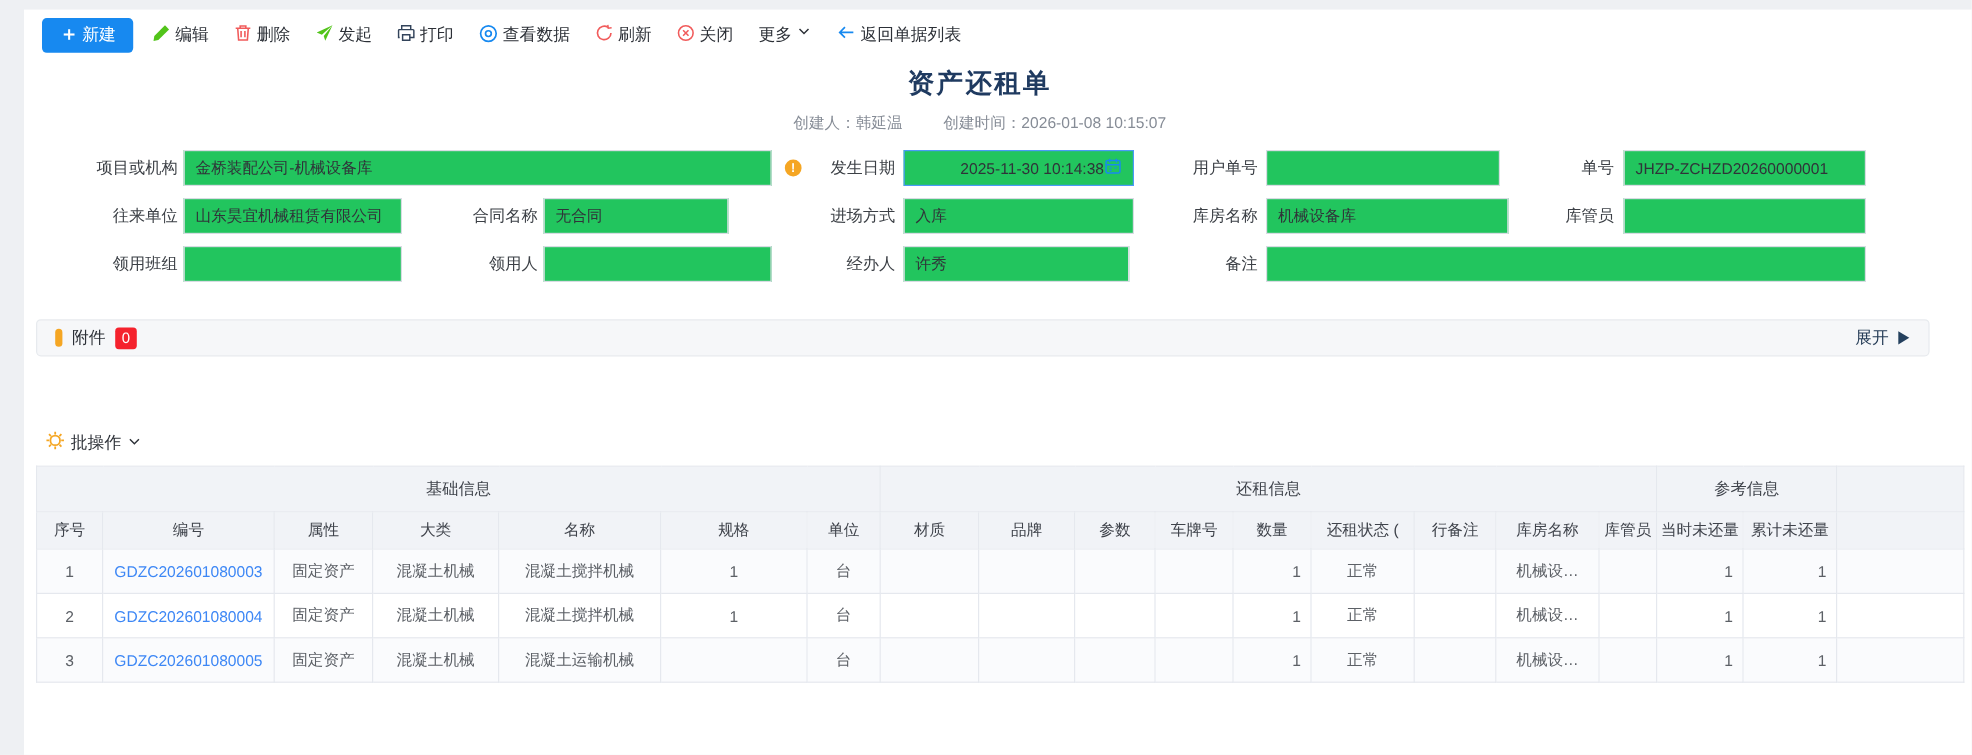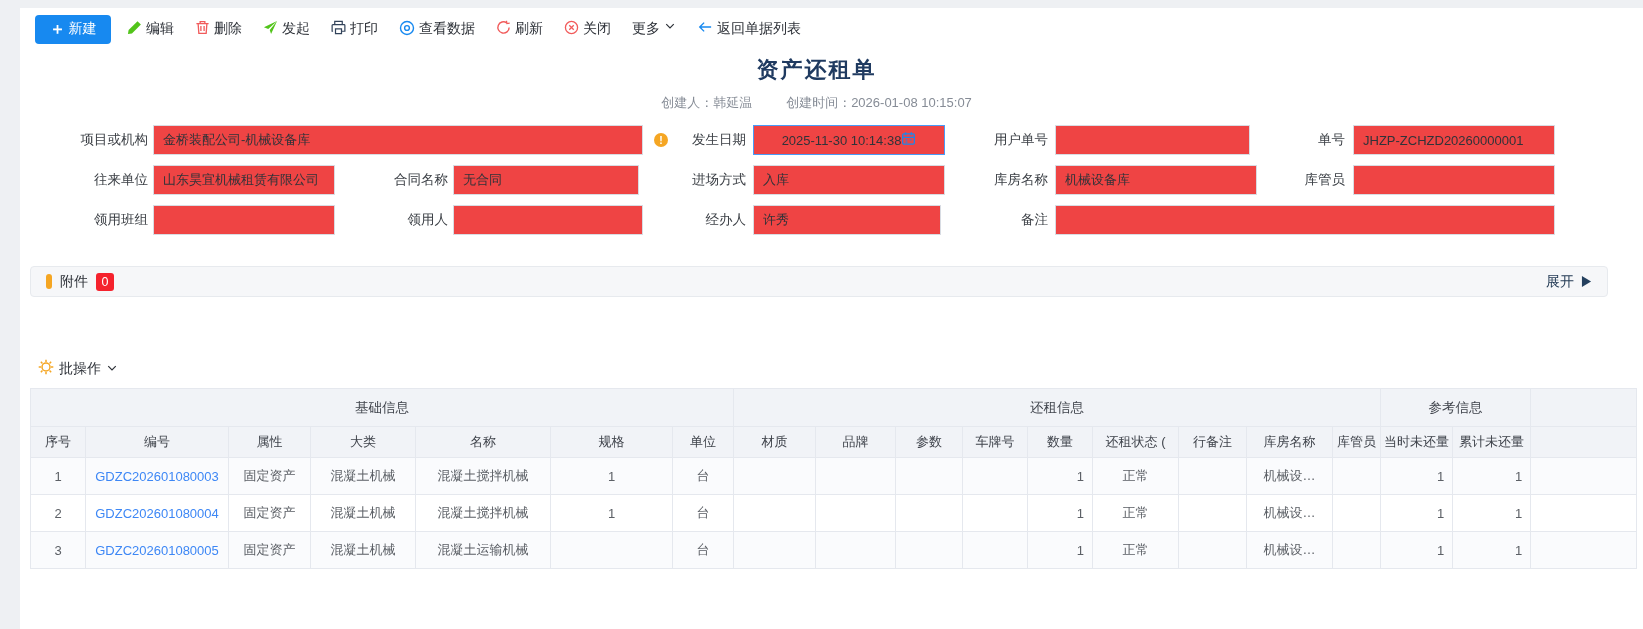--- a/index.html
+++ b/index.html
@@ -24,23 +24,23 @@
                font-weight:bold; color:var(--title-navy,#1f3a60); letter-spacing:2px; }
   .doc-sub { position:absolute; left:0; right:30px; top:86px; text-align:center; font-size:13px;
              color:#868c96; }
   .doc-sub .gap { display:inline-block; width:34px; }
 
   
   .frow { position:absolute; left:0; right:0; height:30px; }
   .flabel { position:absolute; top:0; height:30px; line-height:30px; text-align:right;
             font-size:13.5px; color:#3c4046; white-space:nowrap; }
   .field { position:absolute; top:0; height:30px; display:flex; align-items:center;
-           padding:0 9px; background:#ef4444; border:1px solid #d8dce3; border-radius:0;
+           padding:0 9px; background:#22c55e; border:1px solid #d8dce3; border-radius:0;
            font-size:13px; color:#303339; overflow:hidden; white-space:nowrap; }
-  .field.date { border-color:#4a9bf7; justify-content:center; }
+  .field.date { border-color:#4a9bf7; justify-content:flex-end; }
   .warn-ic { position:absolute; top:7px; }
 
   
   .attach { position:absolute; left:10px; top:258px; width:1578px; height:31px; background:#f6f7f9;
             border:1px solid #e7eaee; border-radius:4px; display:flex; align-items:center;
             padding:0 15px; cursor:pointer; }
   .attach .mark { width:6px; height:15px; background:var(--warn-orange,#f5a623); border-radius:3px; margin-right:8px; }
   .attach .alabel { font-size:14px; color:#2c3037; margin-right:8px; }
   .badge { min-width:18px; height:18px; padding:0 4px; background:var(--badge-red,#f5222d); color:#fff;
            border-radius:3px; font-size:12.5px; display:inline-flex; align-items:center; justify-content:center; }
@@ -189,21 +189,21 @@
       <div class="flabel" style="left:928px;width:100px">用户单号</div>
       <div class="field" style="left:1035px;width:195px"></div>
       <div class="flabel" style="left:1225px;width:100px">单号</div>
       <div class="field" style="left:1333px;width:202px">JHZP-ZCHZD20260000001</div>
     </div>
 
     <div class="frow" style="top:157px">
       <div class="flabel" style="left:28px;width:100px">往来单位</div>
       <div class="field" style="left:133px;width:182px">山东昊宜机械租赁有限公司</div>
       <div class="flabel" style="left:328px;width:100px">合同名称</div>
-      <div class="field" style="left:433px;width:186px">无合同</div>
+      <div class="field" style="left:433px;width:154px">无合同</div>
       <div class="flabel" style="left:626px;width:100px">进场方式</div>
       <div class="field" style="left:733px;width:192px">入库</div>
       <div class="flabel" style="left:928px;width:100px">库房名称</div>
       <div class="field" style="left:1035px;width:202px">机械设备库</div>
       <div class="flabel" style="left:1225px;width:100px">库管员</div>
       <div class="field" style="left:1333px;width:202px"></div>
     </div>
 
     <div class="frow" style="top:197px">
       <div class="flabel" style="left:28px;width:100px">领用班组</div>

